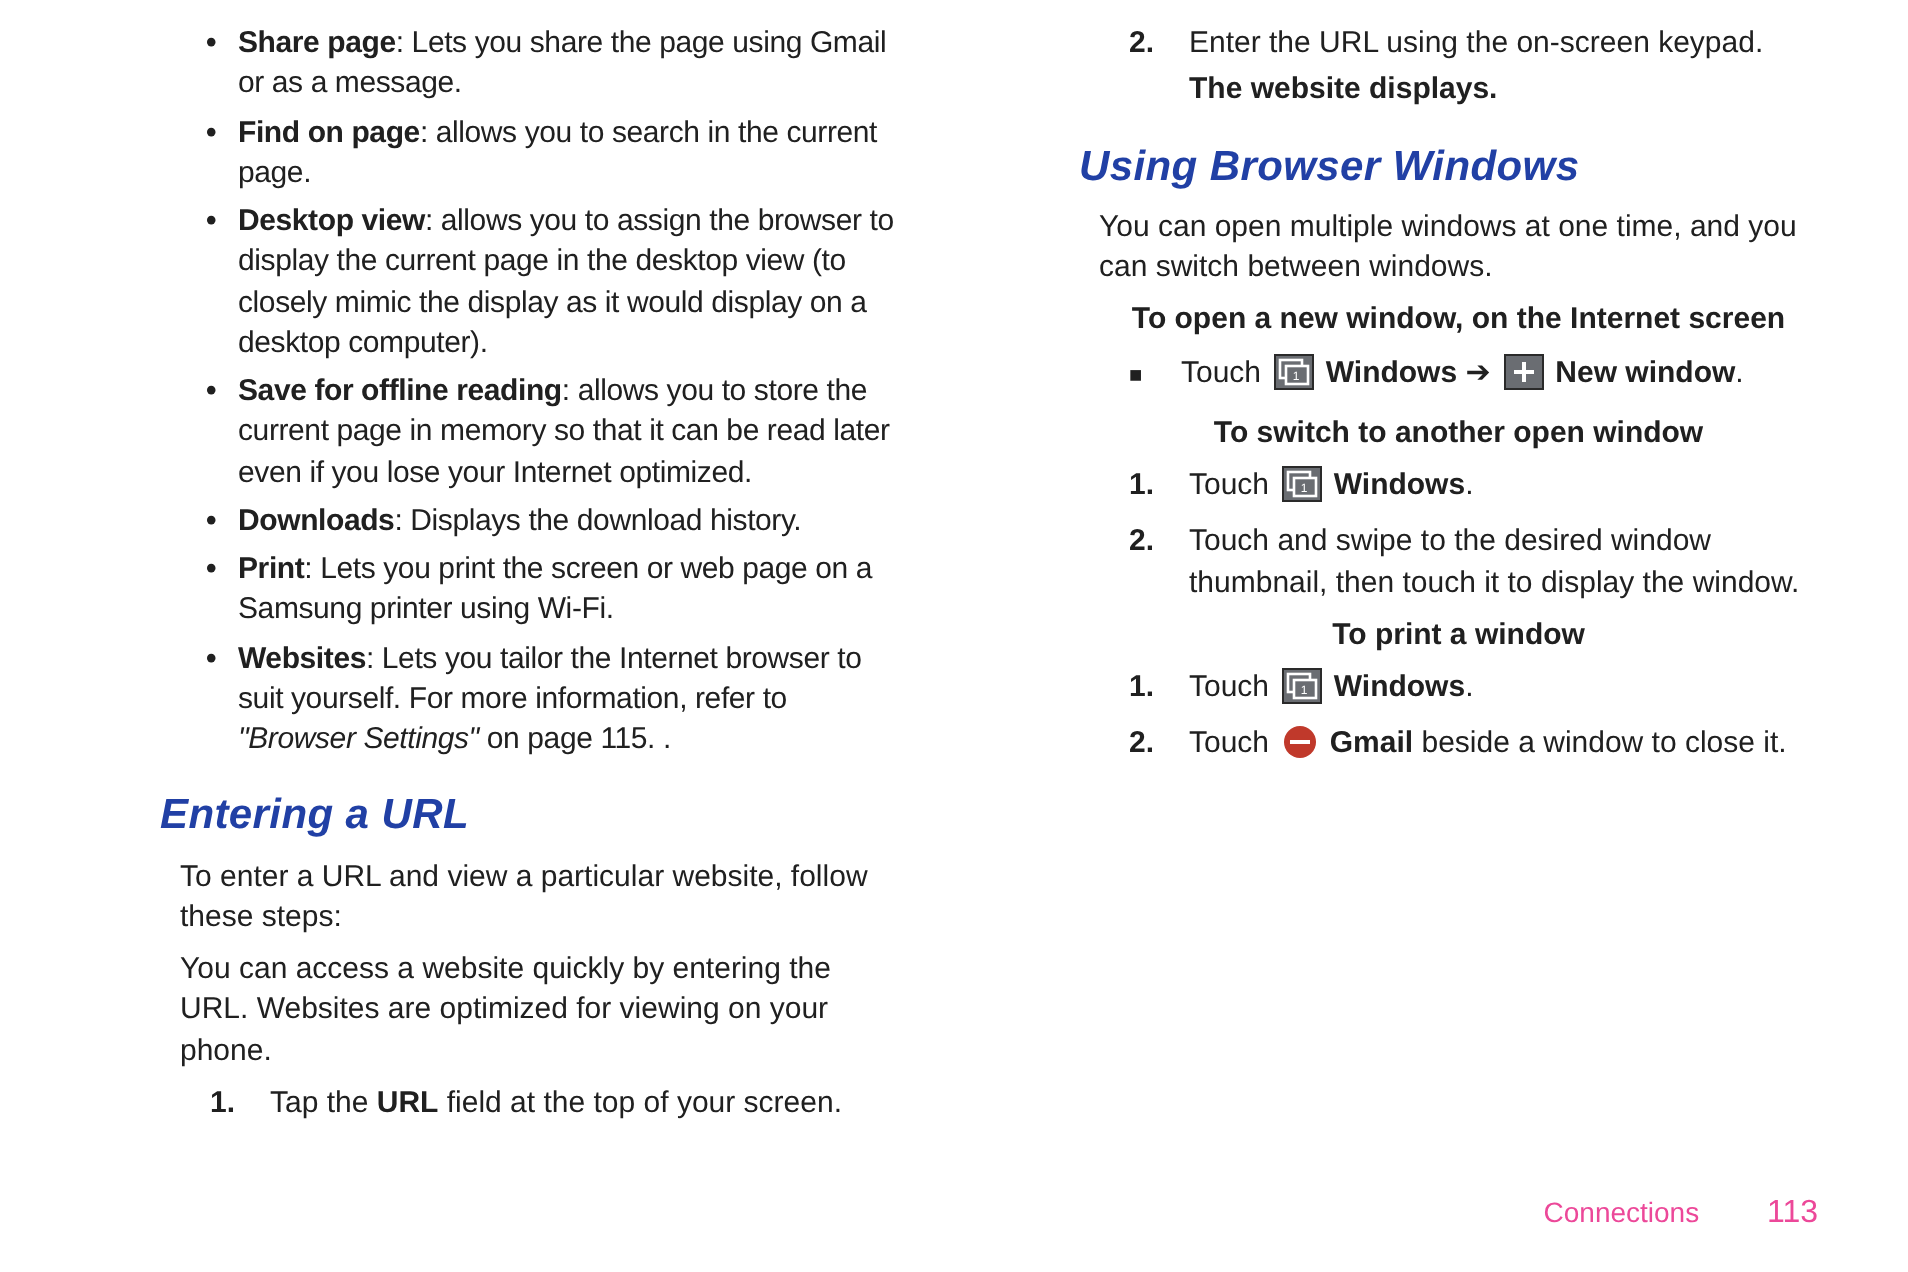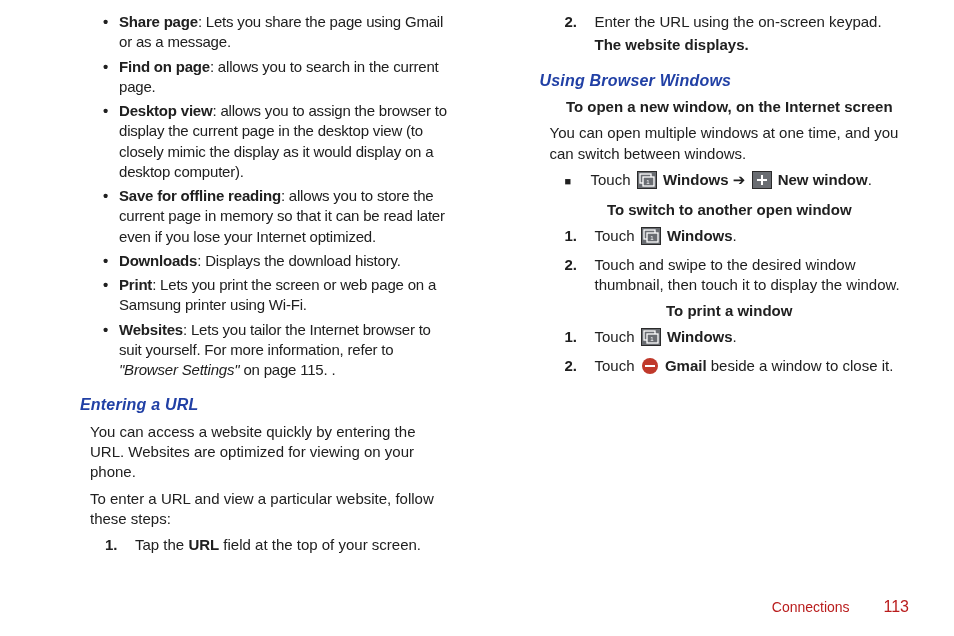--- a/index.html
+++ b/index.html
@@ -38,21 +38,21 @@
     flex: 0 0 16px;
     font-weight: bold;
   }
   .bullet-text { flex: 1; }
   .bold { font-weight: bold; text-align: center; }
   .italic { font-style: italic; }
   .section-head {
     color: #2140a5;
     font-weight: bold;
     font-style: italic;
-    font-size: 16px;
+    font-size: 21px;
     margin: 14px 0 6px 35px;
     letter-spacing: 0.2px;
   }
   .para {
     margin: 6px 0 6px 45px;
   }
   .num-line {
     display: flex;
     margin: 4px 0 3px 60px;
   }
@@ -69,21 +69,21 @@
   .inline-icon {
     display:inline-block;
     vertical-align:-4px;
     margin: 0 2px;
   }
   .footer {
     position:absolute;
     bottom: 18px;
     right: 45px;
     font-size: 14px;
-    color:#b91c1c;
+    color:#ec4899;
     margin-left:22px;
   }
   .footer .chap { margin-right: 30px; letter-spacing:0px; }
   .footer .pg { font-size:16px; }
   svg { display:inline-block; }
 </style>
 </head>
 <body>
 
 <div class="page">
@@ -134,42 +134,42 @@
       </div>
 
       <div class="bullet-line condensed">
         <div class="bullet-dot">•</div>
         <div class="bullet-text">
           <span class="bold">Websites</span><span>: Lets you tailor the Internet browser to suit yourself. For more information, refer to </span><span class="italic">"Browser Settings"</span><span>  on page 115. .</span>
         </div>
       </div>
 
       <div class="section-head">Entering a URL</div>
+      <div class="para">To enter a URL and view a particular website, follow these steps:</div>
       <div class="para">You can access a website quickly by entering the URL. Websites are optimized for viewing on your phone.</div>
-      <div class="para">To enter a URL and view a particular website, follow these steps:</div>
 
       <div class="num-line">
         <div class="num">1.</div>
         <div class="num-text">
           <span>Tap the </span><span class="bold">URL</span><span> field at the top of your screen.</span>
         </div>
       </div>
     </div>
 
     <div class="col">
       <div class="num-line">
         <div class="num">2.</div>
         <div class="num-text">Enter the URL using the on-screen keypad.</div>
       </div>
       <div class="sub-continue">The website displays.</div>
 
       <div class="section-head">Using Browser Windows</div>
+      <div class="sub-para">You can open multiple windows at one time, and you can switch between windows.</div>
+
       <div class="sub-para bold">To open a new window, on the Internet screen</div>
-
-      <div class="sub-para">You can open multiple windows at one time, and you can switch between windows.</div>
       <div class="sq-bullet">
         <div class="sq">■</div>
         <div class="num-text">
           <span>Touch </span>
           <span class="inline-icon"><svg width="20" height="18">
                 <rect x="0.5" y="0.5" width="19" height="17" fill="#6a6d72" stroke="#2a2a2a"></rect>
                 <rect x="3" y="3" width="11" height="9" fill="none" stroke="#fff" stroke-width="1.3"></rect>
                 <rect x="6" y="6" width="11" height="9" fill="#6a6d72" stroke="#fff" stroke-width="1.3"></rect>
                 <text x="11" y="13" font-size="6" fill="#fff" text-anchor="middle">1</text>
               </svg></span>

